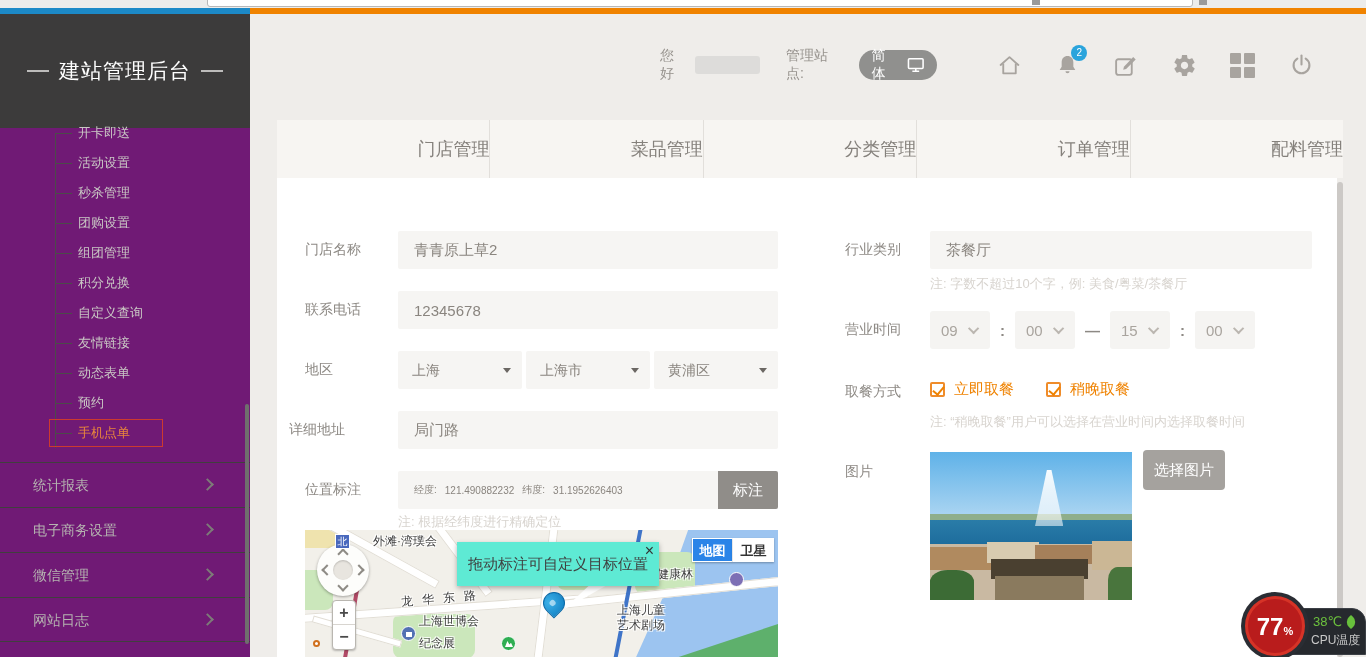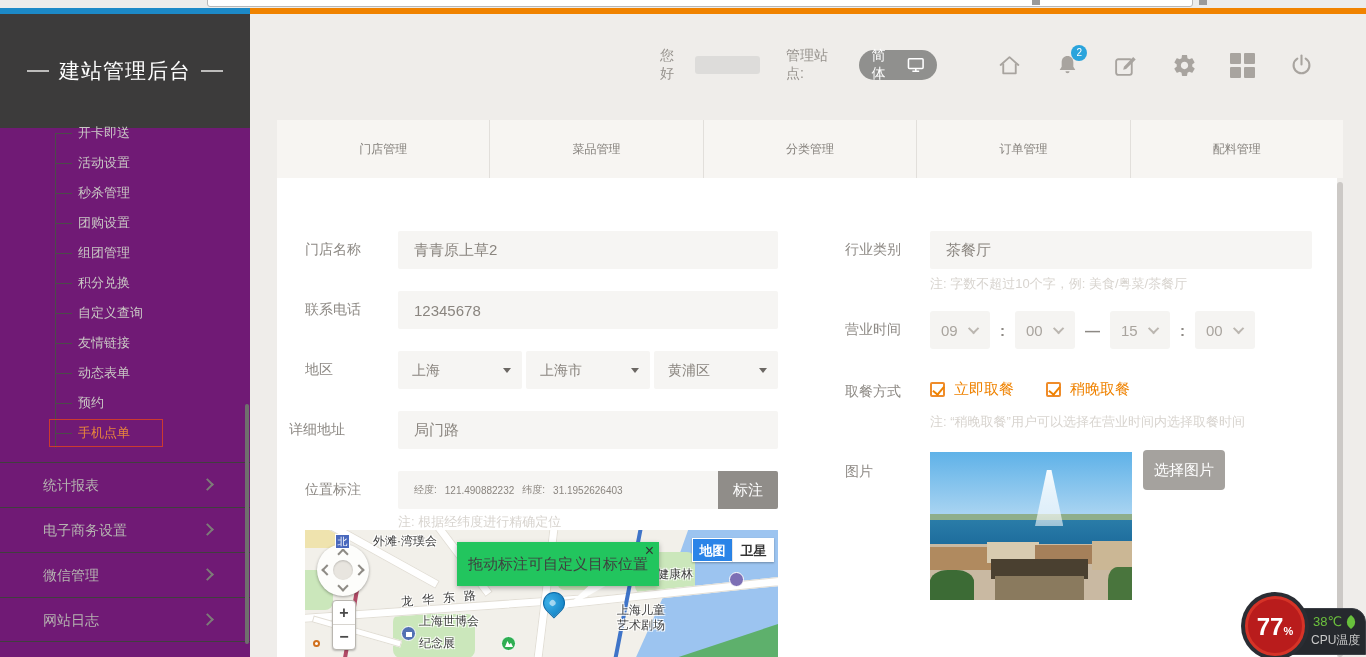--- a/index.html
+++ b/index.html
@@ -20,38 +20,38 @@
   .side-head { position:absolute; left:0; top:0; width:250px; height:114px; background:#3c3b3b; display:flex; align-items:center; justify-content:center; gap:10px; }
   .side-head .ttl { color:#fff; font-size:21px; letter-spacing:1px; }
   .side-head .dash { width:22px; height:2px; background:#bdbcbb; }
   .menu { position:absolute; left:0; top:104px; width:250px; }
   .tree-line { position:absolute; left:55px; top:16px; width:1px; height:314px; background:#4c4b4a; }
   .menu-item { position:relative; height:30px; line-height:30px; padding-left:78px; font-size:13px; color:#c9c7c4; cursor:pointer; }
   .menu-item::before { content:""; position:absolute; left:55px; top:15px; width:17px; height:1px; background:#4c4b4a; }
   .menu-item.active { color:#e8863c; }
   .active-box { position:absolute; left:49px; top:301px; width:114px; height:28px; border:1px solid #cc3a2f; }
   .sections { position:absolute; left:0; top:448px; width:250px; }
-  .section-row { position:relative; height:45px; line-height:45px; padding-left:43px; font-size:14px; color:#b5b3b0; border-top:1px solid #413f3e; cursor:pointer; }
+  .section-row { position:relative; height:45px; line-height:45px; padding-left:33px; font-size:14px; color:#b5b3b0; border-top:1px solid #413f3e; cursor:pointer; }
   .section-row:last-child { border-bottom:1px solid #413f3e; }
   .section-row .chev { position:absolute; right:38px; top:17px; width:9px; height:9px; border-top:2px solid #7d7b78; border-right:2px solid #7d7b78; transform:rotate(45deg); }
   .side-thumb { position:absolute; left:245px; top:390px; width:4px; height:240px; background:#6f6e6d; border-radius:2px; }
 
   
   .hdr { position:absolute; top:47px; left:660px; right:52px; height:36px; display:flex; align-items:center; justify-content:flex-end; }
   .hdr .txt { font-size:14px; color:#97938e; }
   .blurbox { width:66px; height:18px; background:#dddcda; border-radius:3px; margin:0 26px 0 8px; }
   .lang-pill { margin:0 26px 0 14px; height:30px; padding:0 13px; background:#90908e; border-radius:15px; display:flex; align-items:center; gap:8px; color:#fff; font-size:14px; cursor:pointer; }
   .hicon { width:26px; height:26px; margin-left:33px; position:relative; cursor:pointer; display:flex; align-items:center; justify-content:center; }
   .badge { position:absolute; right:-7px; top:-7px; width:16px; height:16px; background:#2aa4dc; border-radius:50%; color:#fff; font-size:10px; line-height:16px; text-align:center; }
   .grid-icon { display:grid; grid-template-columns:11px 11px; grid-template-rows:11px 11px; gap:3px; }
   .grid-icon i { background:#a8a49f; border-radius:1px; }
 
   
   .tabbar { position:absolute; left:277px; top:120px; width:1066px; height:58px; background:#f7f5f2; display:flex; }
-  .tab { flex:1; text-align:center; line-height:58px; font-size:12px; color:#85817c; border-right:1px solid #e2dfdb; cursor:pointer; }
+  .tab { flex:1; text-align:right; line-height:58px; font-size:18px; color:#85817c; border-right:1px solid #e2dfdb; cursor:pointer; }
   .tab:last-child { border-right:none; }
 
   
   .panel { position:absolute; left:277px; top:178px; width:1060px; height:479px; background:#fff; }
   .flabel { position:absolute; font-size:14px; color:#8d8984; }
   .finput { position:absolute; height:38px; background:#f6f5f3; border:none; border-radius:2px; font-size:15px; color:#8a857f; padding:0 16px; font-family:inherit; width:380px; }
   .fnote { position:absolute; font-size:13px; color:#d8d4cf; white-space:nowrap; }
   .selbox { position:absolute; width:124px; height:38px; background:#f6f5f3; border-radius:2px; line-height:38px; padding:0 14px; font-size:14px; color:#8a857f; cursor:pointer; }
   .selbox .arr { position:absolute; right:11px; top:17px; width:0; height:0; border-left:4px solid transparent; border-right:4px solid transparent; border-top:5px solid #6b6763; }
   .locfield { position:absolute; left:121px; top:293px; width:320px; height:38px; background:#f6f5f3; border-radius:2px 0 0 2px; display:flex; align-items:center; gap:8px; padding:0 0 0 16px; font-size:10px; color:#8a857f; }
@@ -121,21 +121,21 @@
   .compass .ar-u { left:22px; top:6px; transform:rotate(135deg); }
   .compass .ar-d { left:22px; bottom:6px; transform:rotate(-45deg); }
   .north-badge { position:absolute; left:30px; top:4px; width:15px; height:15px; background:#4a69bd; border:1px solid #fff; color:#fff; font-size:10px; line-height:14px; text-align:center; z-index:7; }
   .zoomctl { position:absolute; left:27px; top:70px; width:24px; height:50px; background:#fff; border:1px solid #b9b6b0; border-radius:4px; box-shadow:0 1px 2px rgba(0,0,0,.25); z-index:6; }
   .zoomctl div { height:24px; line-height:24px; text-align:center; font-size:16px; font-weight:bold; color:#4a4a4a; cursor:pointer; }
   .zoomctl .zin { border-bottom:1px solid #d8d5d0; }
   .maptoggle { position:absolute; right:4px; top:8px; display:flex; z-index:7; }
   .maptoggle .tg { width:41px; height:24px; line-height:24px; text-align:center; font-size:13px; font-weight:bold; border:1px solid #fff; box-shadow:0 1px 2px rgba(0,0,0,.3); cursor:pointer; }
   .tg-map { background:#2a84e8; color:#fff; }
   .tg-sat { background:#fff; color:#333; }
-  .tooltip { position:absolute; left:152px; top:12px; width:202px; height:44px; background:#22c55e; box-shadow:0 2px 5px rgba(0,0,0,.3); z-index:5; display:flex; align-items:center; justify-content:center; font-size:15px; color:#3f3f3f; }
+  .tooltip { position:absolute; left:152px; top:12px; width:202px; height:44px; background:#5eead4; box-shadow:0 2px 5px rgba(0,0,0,.3); z-index:5; display:flex; align-items:center; justify-content:center; font-size:15px; color:#3f3f3f; }
   .tooltip .close { position:absolute; right:5px; top:0px; font-size:16px; color:#333; cursor:pointer; line-height:18px; }
   .tt-pointer { position:absolute; left:258px; top:54px; width:46px; height:26px; background:#fff; clip-path:polygon(60% 0,100% 0,0 100%); z-index:5; filter:drop-shadow(1px 2px 2px rgba(0,0,0,.2)); }
   .pin { position:absolute; left:238px; top:62px; width:22px; height:22px; background:radial-gradient(circle at 35% 30%,#3db1e8,#0d7cc0); border-radius:50% 50% 50% 0; transform:rotate(-45deg); border:1px solid #0a6aa8; z-index:4; cursor:grab; }
   .pin::after { content:""; position:absolute; left:6px; top:6px; width:6px; height:6px; background:rgba(255,255,255,.55); border-radius:50%; }
 
   
   .content-sb { position:absolute; left:1337px; top:178px; width:6px; height:479px; background:#efedea; }
   .content-sb .thumb { position:absolute; left:0; top:4px; width:6px; height:475px; background:#ccc9c6; border-radius:3px; }
 
   

